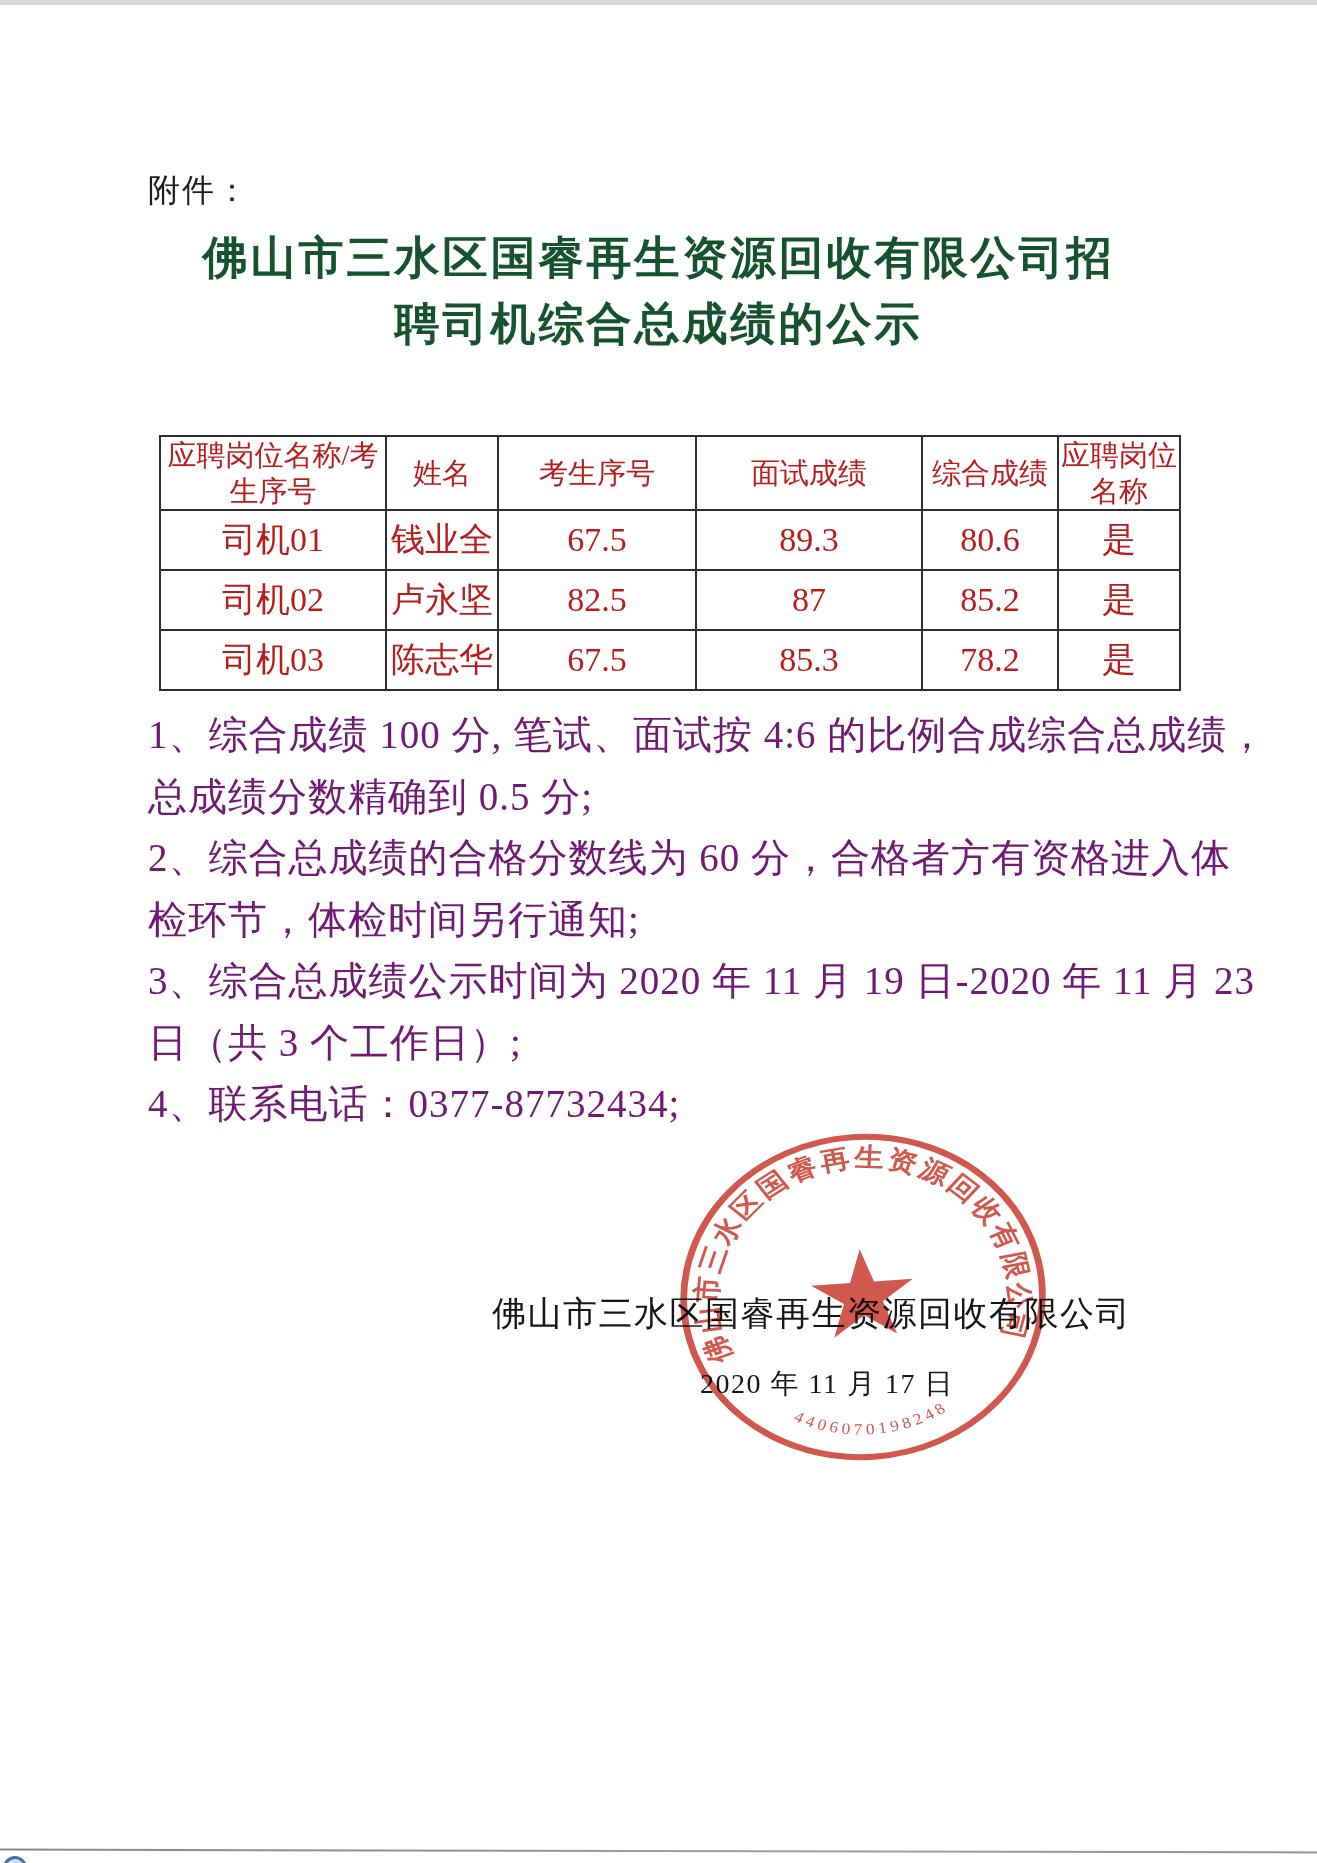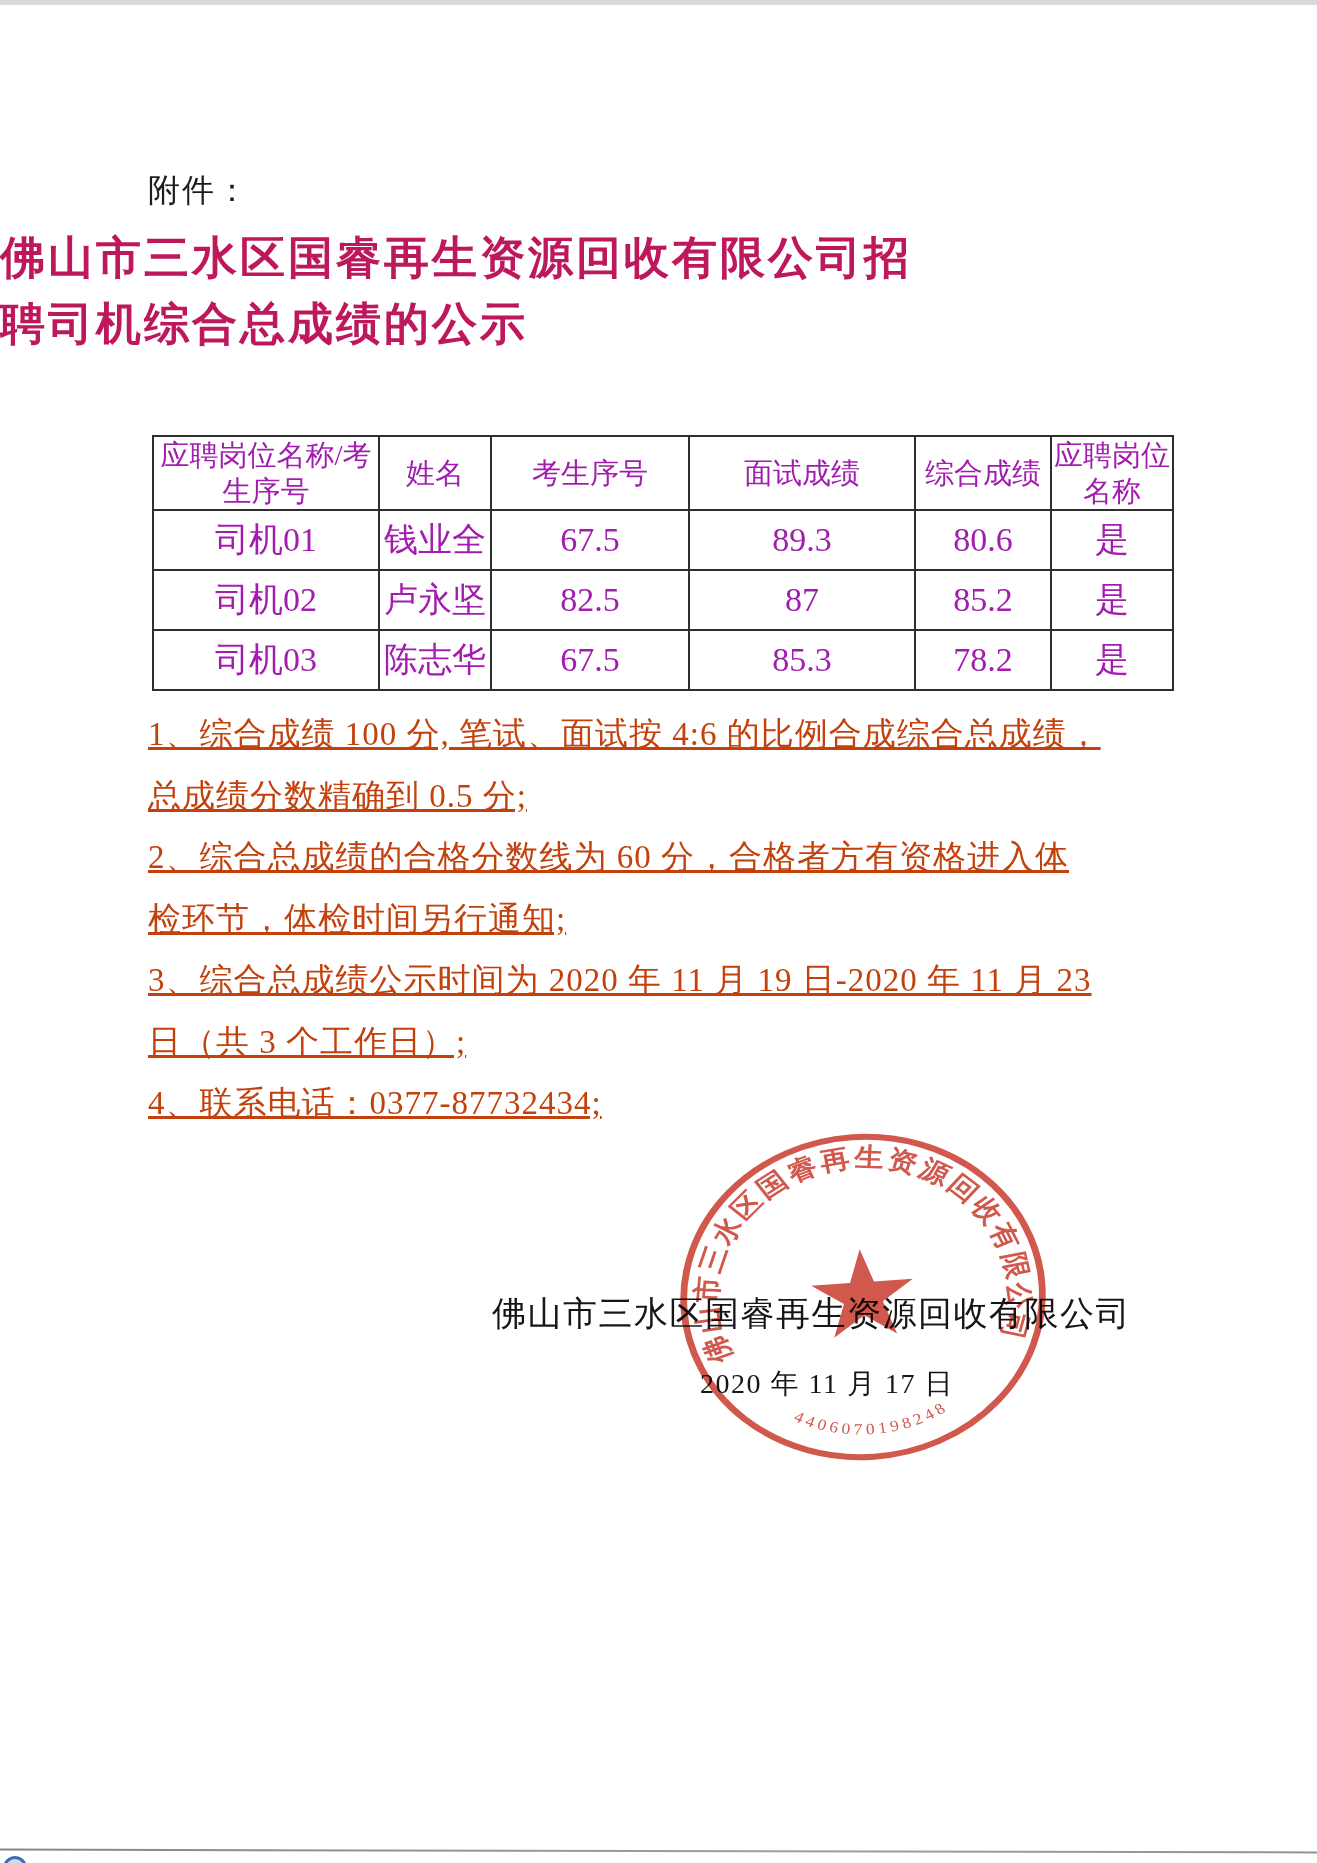--- a/index.html
+++ b/index.html
@@ -3,36 +3,36 @@
 <meta charset="utf-8">
 <style>
   html,body{margin:0;padding:0;background:#d9d9d9;}
   .page{
     position:relative;width:1317px;height:1863px;margin:5px auto;
     background:#ffffff;color:#1c1c1c;overflow:hidden;
     font-family:"Liberation Serif","DejaVu Serif",serif;
   }
   .attachment{position:absolute;left:148px;top:164px;font-size:32px;letter-spacing:2px;}
   .doc-title{
-    position:absolute;left:0;top:220px;width:100%;
-    font-size:45px;font-weight:bold;line-height:66px;letter-spacing:3px;color:#be185d;
+    position:absolute;left:0;top:220px;width:100%;text-align:center;
+    font-size:45px;font-weight:bold;line-height:66px;letter-spacing:3px;color:#14532d;
   }
   table.scores{
-    position:absolute;left:152px;top:430px;width:1020px;
-    border-collapse:collapse;table-layout:fixed;color:#a21caf;
+    position:absolute;left:159px;top:430px;width:1020px;
+    border-collapse:collapse;table-layout:fixed;color:#b91c1c;
   }
   table.scores th,table.scores td{
     border:2px solid #2e2e2e;text-align:center;vertical-align:middle;
     font-weight:normal;padding:0 2px;line-height:36px;
   }
   table.scores th{font-size:29px;}
   table.scores td{font-size:34px;}
   tr.header-row{height:72px;}
   tr.data-row{height:60px;}
-  .notes{position:absolute;left:148px;top:699px;width:1040px;font-size:33px;letter-spacing:1px;color:#c2410c;text-decoration:underline;}
+  .notes{position:absolute;left:148px;top:699px;width:1040px;font-size:39px;letter-spacing:1px;color:#701a75;}
   .note-line{line-height:61.5px;white-space:nowrap;}
   .sig-company{position:absolute;left:492px;top:1286px;font-size:34px;letter-spacing:1.5px;color:#161616;}
   .sig-date{position:absolute;left:700px;top:1360px;font-size:28px;letter-spacing:1.5px;color:#161616;}
   .stamp{
     position:absolute;left:668px;top:1118px;width:390px;height:348px;
     opacity:0.85;mix-blend-mode:multiply;transform:rotate(-4deg);
     font-family:"Liberation Serif","DejaVu Serif",serif;
   }
   .scan-line{
     position:absolute;left:0;top:1845px;width:1317px;height:2px;

